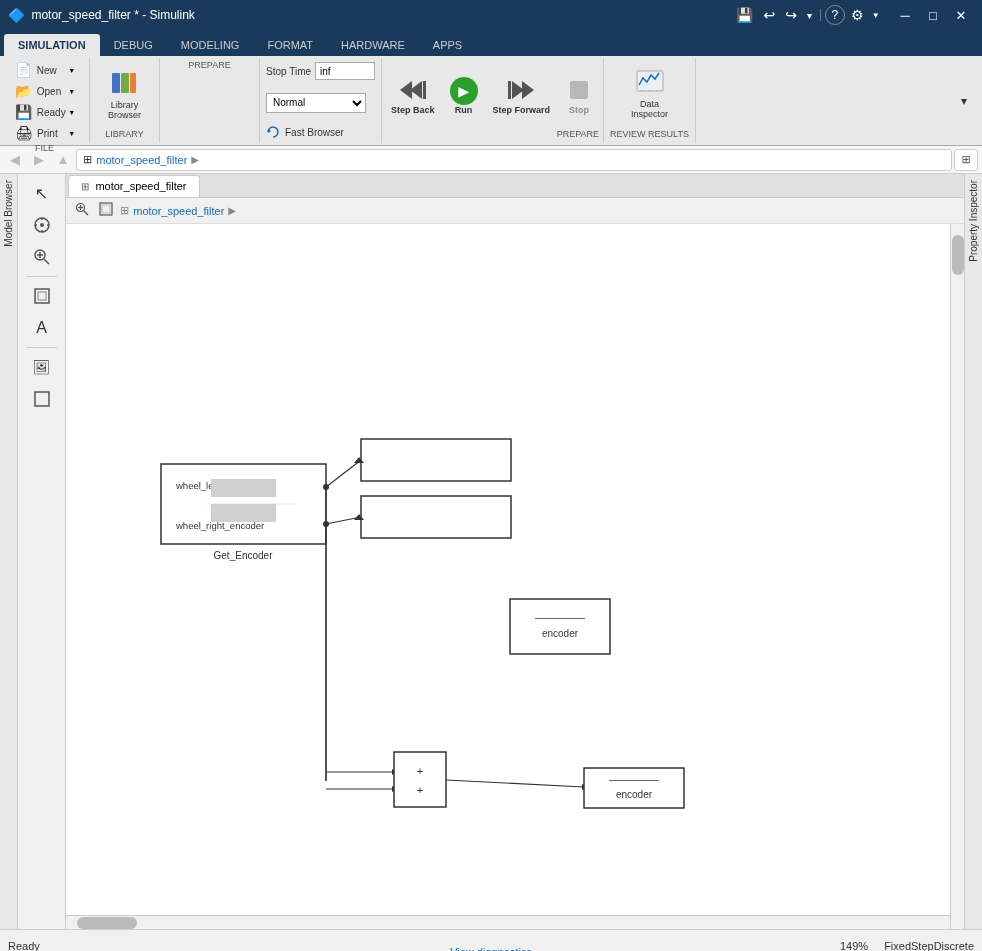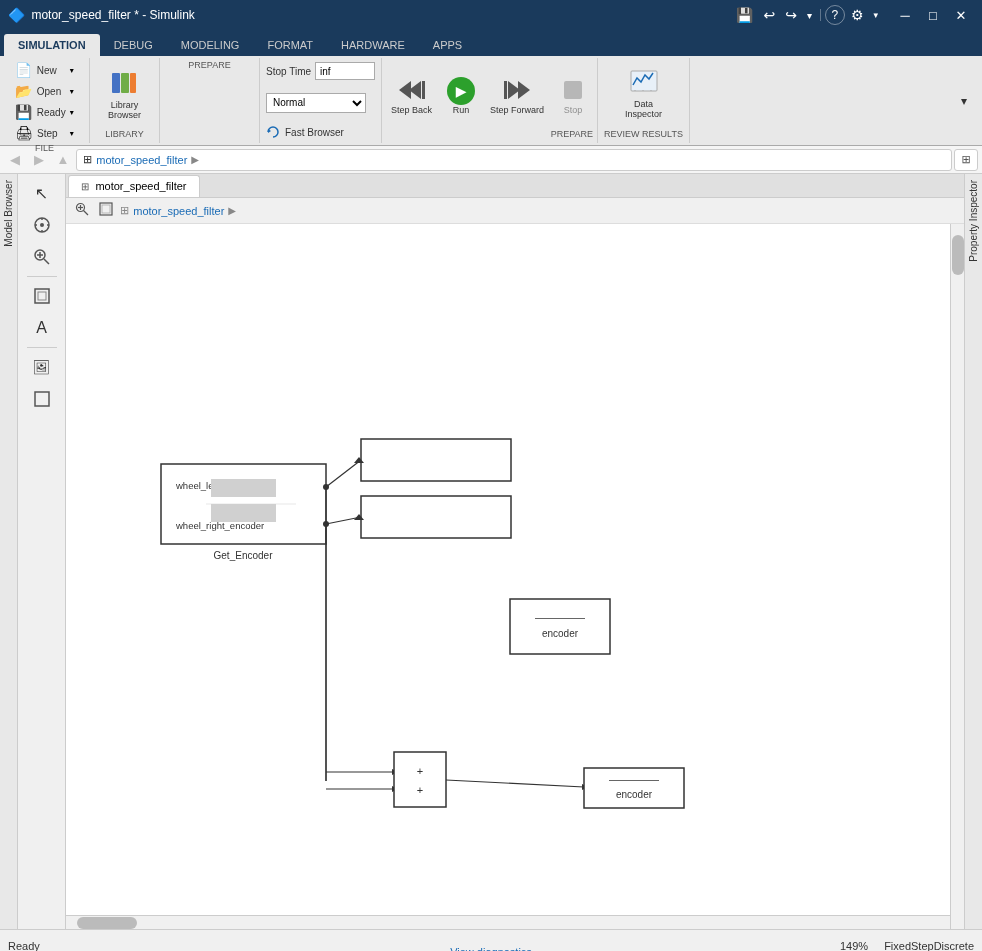--- a/index.html
+++ b/index.html
@@ -104,21 +104,21 @@
     .ribbon-btn-small .btn-label-sm { font-size: 10px; color: #333; }
     .sim-btn {
       display: flex;
       flex-direction: column;
       align-items: center;
       cursor: pointer;
       padding: 3px 5px;
       border-radius: 3px;
       min-width: 40px;
     }
-    .sim-btn .btn-label { font-size: 9px; color: #333; }
+    .sim-btn .btn-label { font-size: 9px; color: #333; font-weight: bold; }
     .stoptime-row {
       display: flex;
       align-items: center;
       gap: 4px;
     }
     .stoptime-label { font-size: 10px; color: #333; }
     .stoptime-input {
       border: 1px solid #aaa;
       background: white;
       padding: 1px 4px;
@@ -427,21 +427,21 @@
         <span class="btn-label-sm">Open</span>
         <span style="font-size:8px;margin-left:auto;">▾</span>
       </div>
       <div class="ribbon-btn-small">
         <span class="btn-icon-sm">💾</span>
         <span class="btn-label-sm">Ready</span>
         <span style="font-size:8px;margin-left:auto;">▾</span>
       </div>
       <div class="ribbon-btn-small">
         <span class="btn-icon-sm">🖨</span>
-        <span class="btn-label-sm">Step</span>
+        <span class="btn-label-sm">Print</span>
         <span style="font-size:8px;margin-left:auto;">▾</span>
       </div>
     </div>
     <div class="section-label">FILE</div>
   </div>
 
   <div class="ribbon-section" style="min-width:70px;">
     <div class="section-content">
       <div class="ribbon-btn">
         <span class="btn-icon library-browser-icon">

